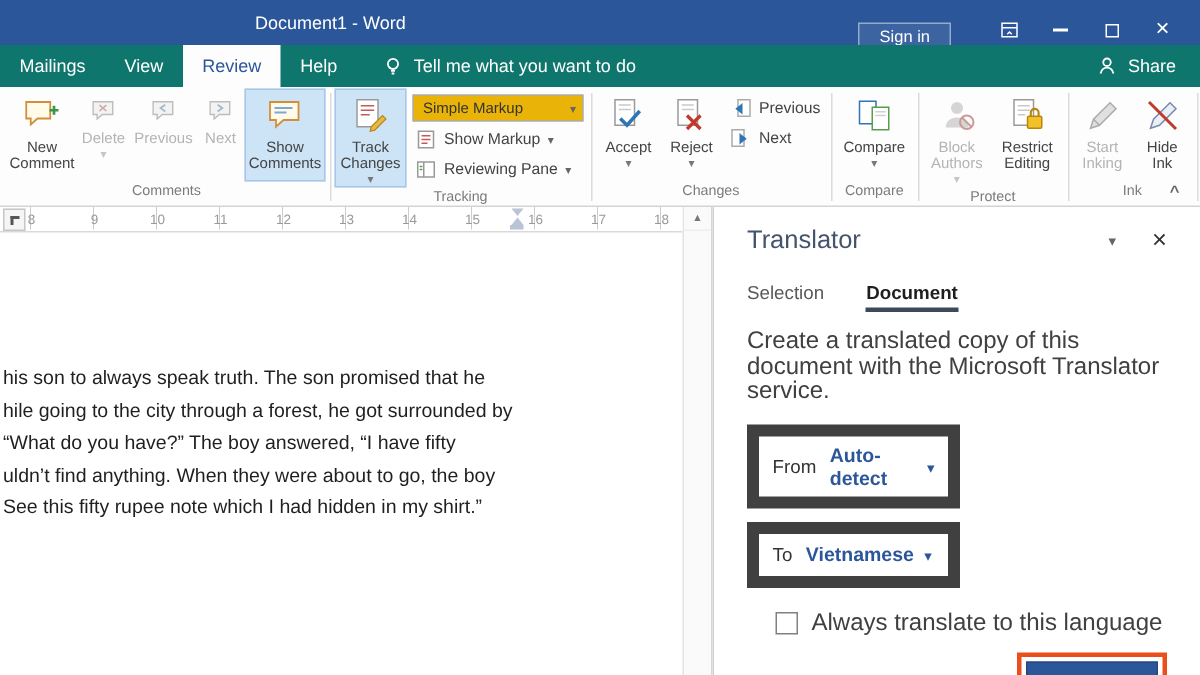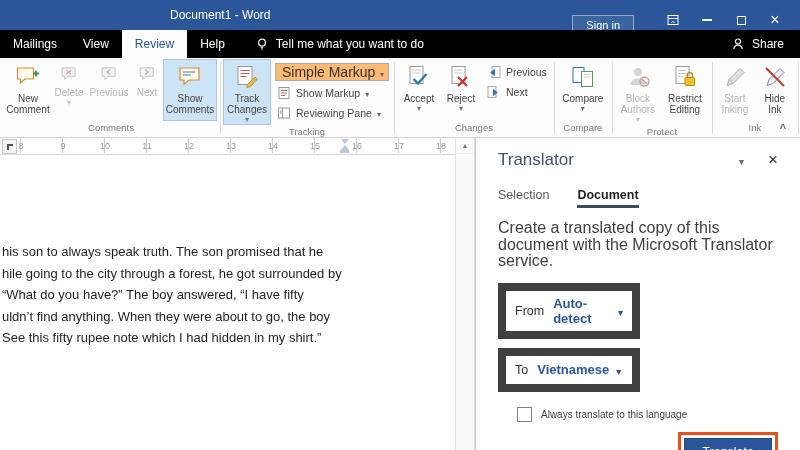--- a/index.html
+++ b/index.html
@@ -12,42 +12,42 @@
   .tb-title{font-size:12px;margin-left:170px;}
   .tb-right{margin-left:auto;display:flex;align-items:flex-end;height:100%;margin-top:10px;}
   .signin{font-size:11px;border:1px solid rgba(255,255,255,.45);background:rgba(255,255,255,.08);padding:3px 13px;margin-right:22px;}
   .tb-btn{width:34px;height:100%;display:flex;align-items:center;justify-content:center;}
   .tb-btn.last{margin-right:8px;}
   .min-glyph{width:10px;height:2px;background:#fff;}
   .restore-glyph{width:9px;height:9px;border:1px solid #fff;}
   .close-glyph::after{content:"×";font-size:16px;color:#fff;line-height:1;}
 
   
-  .tabrow{height:28px;background:#000000;display:flex;align-items:stretch;flex:none;color:#fff;}
+  .tabrow{height:28px;background:#0f766e;display:flex;align-items:stretch;flex:none;color:#fff;}
   .rtab{font-size:12px;display:flex;align-items:center;padding:0 13px;}
   .rtab.active{background:#fdfdfd;color:#2b579a;}
   .tellme{display:flex;align-items:center;gap:7px;font-size:12px;padding:0 13px;margin-left:4px;}
   .share{margin-left:auto;display:flex;align-items:center;gap:7px;font-size:12px;padding:0 16px;}
 
   
   .ribbon{height:80px;background:#fdfdfd;border-bottom:1px solid #d4d4d4;display:flex;flex:none;position:relative;padding-left:2px;}
   .rgroup{display:flex;flex-direction:column;position:relative;padding:1px 3px 0 3px;}
   .rgroup::after{content:"";position:absolute;right:-1px;top:4px;bottom:3px;width:1px;background:#dcdcdc;}
   .gbody{flex:1;display:flex;align-items:stretch;}
   .glabel{height:16px;line-height:13px;font-size:9.5px;color:#7b7b7b;text-align:center;}
   .bigbtn{display:flex;flex-direction:column;align-items:center;padding:4px 2px 0;border:1px solid transparent;}
   .bigbtn .blabel{font-size:10px;line-height:11px;color:#444;text-align:center;margin-top:3px;}
   .bigbtn.selected{background:#cde4f7;border-color:#a8c6e5;}
   .bigbtn.disabled .blabel{color:#b4b4b4;}
   .dda{height:9px;}
   .dda::after{content:"▾";font-size:8px;color:#777;display:block;line-height:9px;text-align:center;}
   .bigbtn.disabled .dda::after{color:#c6c6c6;}
   .w32{width:32px}.w36{width:36px}.w40{width:40px}.w44{width:44px}.w46{width:46px}.w48{width:48px}.w52{width:52px}.w54{width:54px}
   .tcol{display:flex;flex-direction:column;gap:3px;padding:4px 2px 0 4px;}
-  .combo{width:114px;height:18px;border:1px solid #ababab;background:#fdba74;display:flex;align-items:center;font-size:14px;color:#333;padding:0 4px 0 6px;}
+  .combo{width:114px;height:18px;border:1px solid #ababab;background:#eab308;display:flex;align-items:center;font-size:10px;color:#333;padding:0 4px 0 6px;}
   .combo .caret{margin-left:auto;}
   .caret::after{content:"▾";font-size:8px;color:#666;}
   .smallrow{display:flex;align-items:center;gap:5px;font-size:10.5px;color:#444;height:17px;padding:0 2px;}
   .collapse{position:absolute;right:8px;bottom:5px;width:18px;height:14px;text-align:center;}
   .collapse::after{content:"^";font-size:11px;color:#666;font-weight:bold;line-height:16px;}
   .i26{width:26px;height:26px;}
   .i20{width:20px;height:20px;}
   .i14{width:14px;height:14px;}
 
   
@@ -83,21 +83,21 @@
   .ptab.active{color:#1f1f1f;font-weight:bold;border-bottom-color:#3d4a5c;}
   .pane-desc{margin-top:12px;font-size:16px;line-height:16.5px;color:#404040;max-width:288px;flex:none;}
   .annbox{margin-top:13px;width:142px;border:8px solid #404040;padding:5px 9px;display:flex;align-items:center;flex:none;}
   .annbox.to{margin-top:9px;}
   .lang-label{font-size:12.5px;color:#333;margin-right:9px;}
   .lang-value{font-size:13px;font-weight:bold;color:#2b579a;}
   .lang-caret{margin-left:7px;}
   .lang-caret::after{content:"▾";font-size:10px;color:#2b579a;}
   .chkrow{margin-top:15px;margin-left:19px;display:flex;align-items:center;gap:9px;flex:none;}
   .chk{width:15px;height:15px;border:1px solid #808080;background:#fff;flex:none;}
-  .chklabel{font-size:10px;color:#404040;}
+  .chklabel{font-size:16px;color:#404040;}
   .btnrow{margin-top:10px;display:flex;justify-content:flex-end;padding-right:2px;flex:none;}
   .annbtn{border:3px solid #ea4f1b;padding:3px;}
   .translate{background:#2b579a;color:#fff;border:1px solid #24497f;font-size:12.5px;padding:6px 17px;font-family:inherit;}
 </style>
 </head>
 <body>
 
 <div class="app">
 
   <div class="titlebar">

